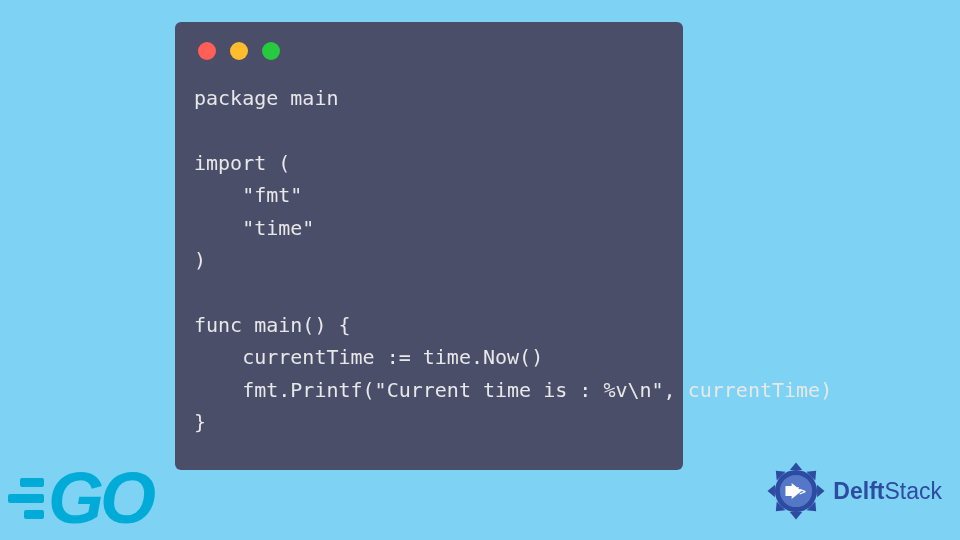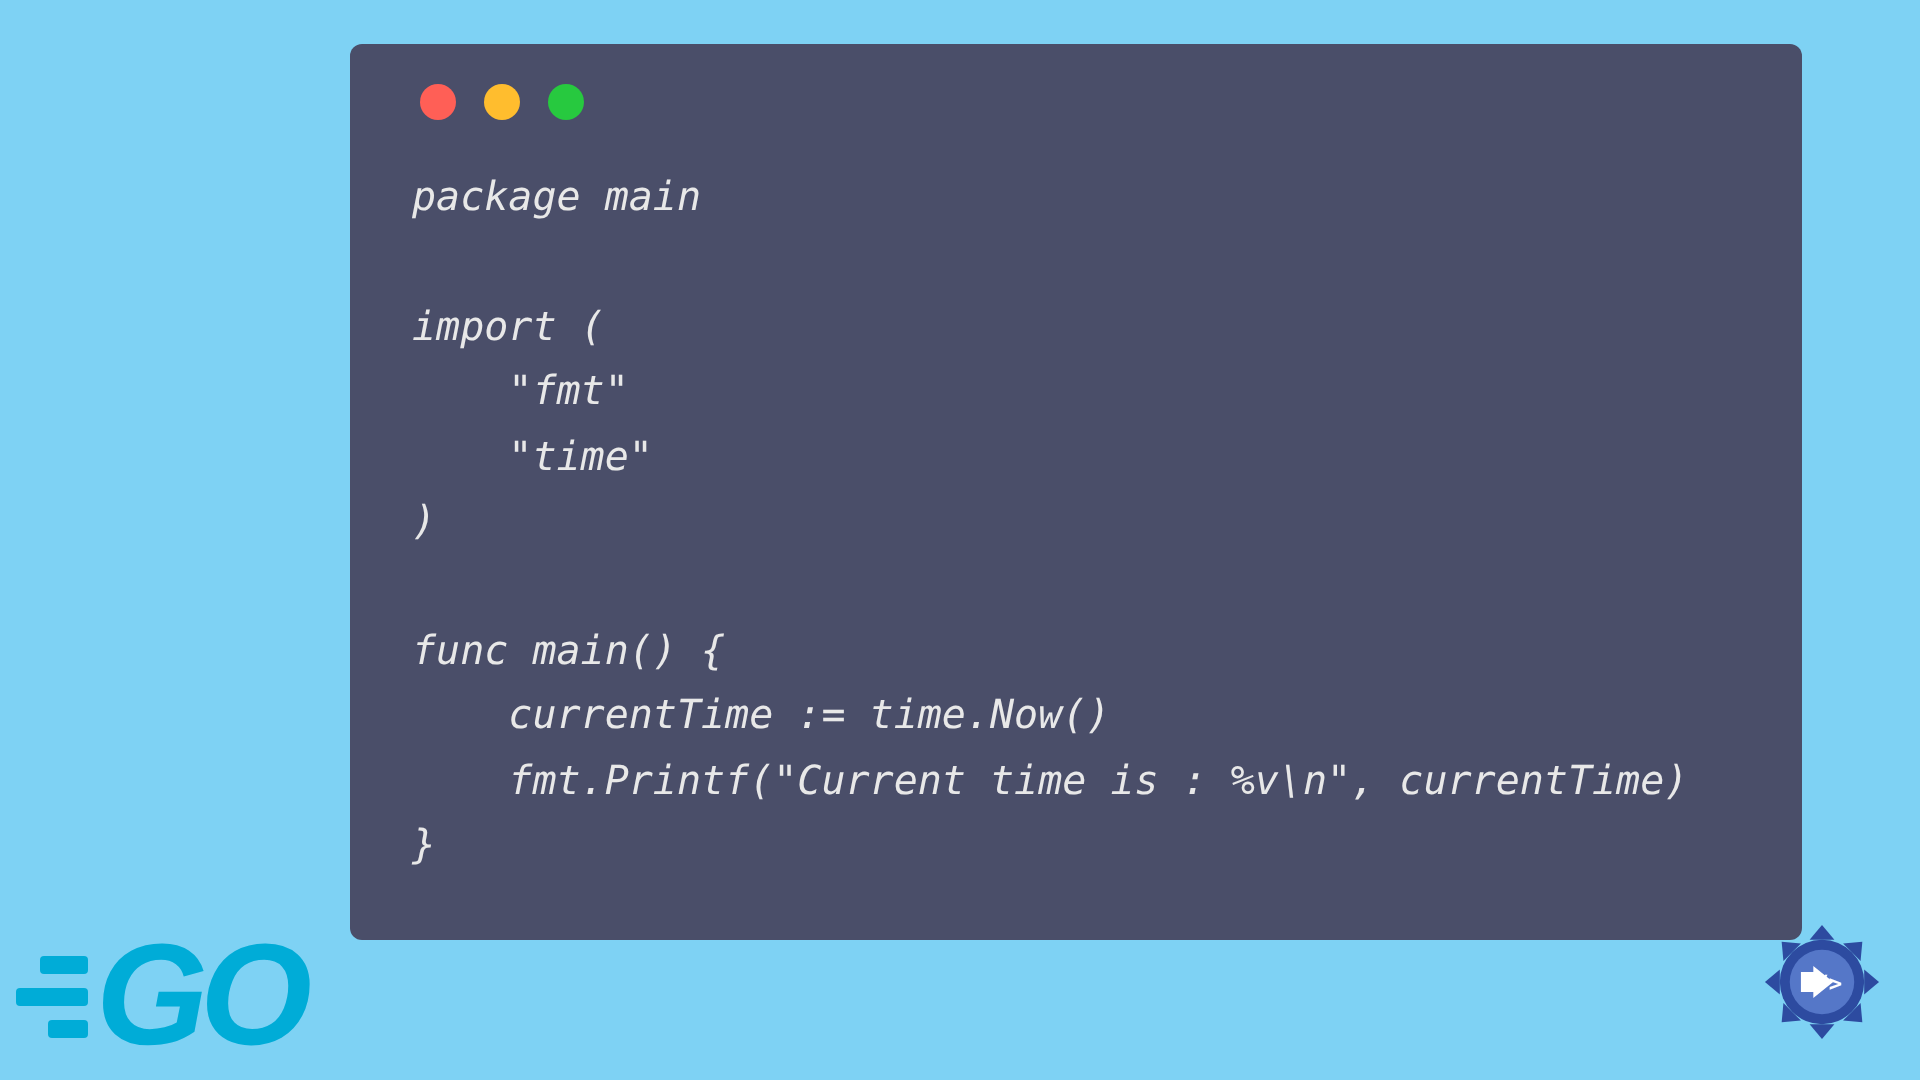--- a/index.html
+++ b/index.html
@@ -11,26 +11,25 @@
       width: 960px;
       height: 540px;
       background: #7ed2f4;
       position: relative;
       font-family: -apple-system, BlinkMacSystemFont, "Segoe UI", Helvetica, Arial, sans-serif;
     }
     .code-window {
       position: absolute;
       top: 22px;
       left: 175px;
-      width: 726px;
+      width: 508px;
       height: 448px;
       background: #4a4e69;
       border-radius: 6px;
-      padding: 20px 31px;
-      font-style: italic;
+      padding: 20px 19px;
     }
     .traffic-lights {
       display: flex;
       gap: 14px;
       margin-bottom: 22px;
       padding-left: 4px;
     }
     .dot {
       width: 18px;
       height: 18px;
@@ -140,13 +139,16 @@
         <polygon points="0,-46 10,-34 -10,-34" transform="rotate(225)"></polygon>
         <polygon points="0,-46 10,-34 -10,-34" transform="rotate(270)"></polygon>
         <polygon points="0,-46 10,-34 -10,-34" transform="rotate(315)"></polygon>
       </g>
       <circle r="34" fill="#2d4ba0"></circle>
       <circle r="26" fill="#5577c8"></circle>
       <polygon points="-13,-8 -3,-8 -3,-13 13,0 -3,13 -3,8 -13,8" fill="#ffffff" transform="translate(-4,0)"></polygon>
       <text x="0" y="7" text-anchor="middle" fill="#ffffff" font-size="18" font-family="monospace" font-weight="bold">&lt;/&gt;</text>
     </g>
   </svg>
+  <div class="delft-text">
+    <span class="bold">Delft</span><span>Stack</span>
+  </div>
 </div>
 
 </body></html>

